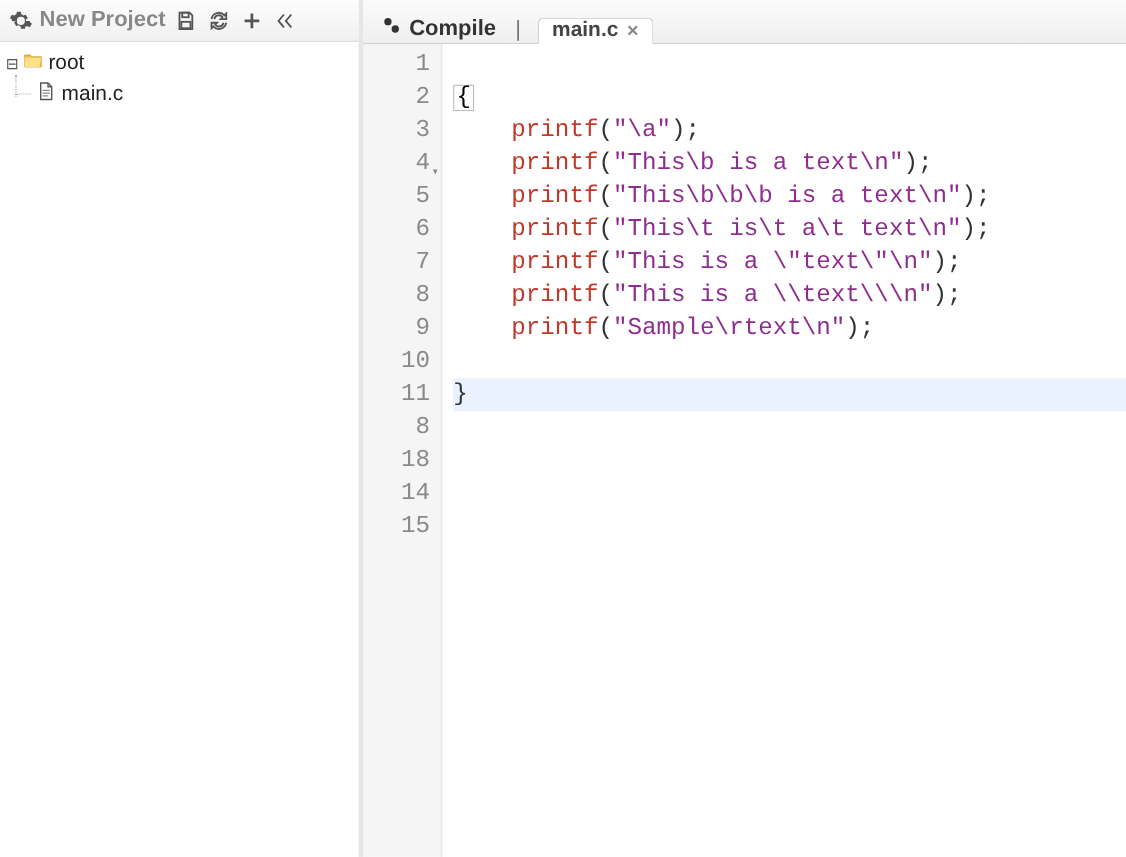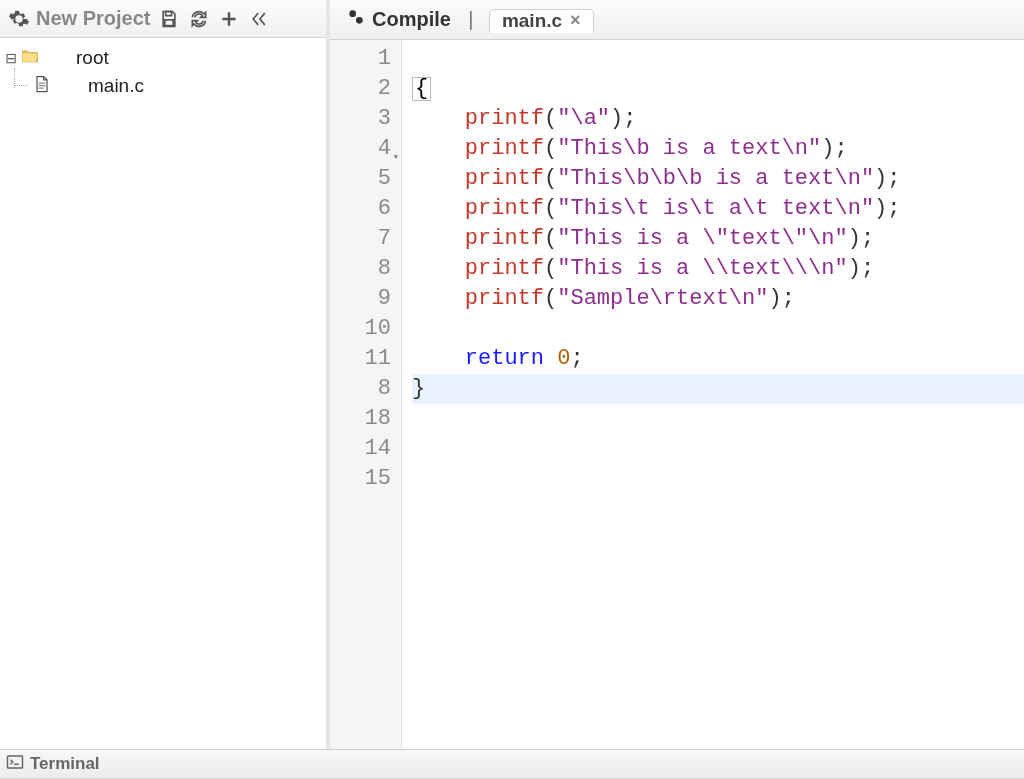--- a/index.html
+++ b/index.html
@@ -24,25 +24,25 @@
   .gear-big svg { width: 22px; height: 22px; }
 
   
   .tree { padding: 6px 4px 4px 4px; font-size: 19px; color: #222; }
   .tree-row { display: flex; align-items: center; gap: 2px; height: 28px; cursor: pointer; }
   .tree-row.child { padding-left: 28px; position: relative; }
   .tree-toggle { width: 14px; text-align: center; color: #555; font-size: 14px; }
   .dotted-v { position: absolute; left: 10px; top: -4px; bottom: 12px; border-left: 1px dotted #aaa; }
   .dotted-h { position: absolute; left: 10px; top: 13px; width: 14px; border-top: 1px dotted #aaa; }
   .folder-icon svg, .file-icon svg { width: 20px; height: 20px; }
-  .tree-label { padding-left: 2px; margin-left: 32px; }
+  .tree-label { padding-left: 2px; }
 
   
   .main-tabs {
-    display: flex; align-items: center; height: 40px;
+    display: flex; align-items: flex-end; height: 40px;
     background: linear-gradient(#fbfbfb,#efefef);
     border-bottom: 1px solid #d0d0d0;
     padding-left: 4px; gap: 2px;
   }
   .action-btn {
     display: flex; align-items: center; gap: 6px;
     padding: 0 12px; font-weight: bold; font-size: 20px; color: #333;
     cursor: pointer; border-radius: 3px;
   }
   .action-btn svg { width: 20px; height: 20px; }
@@ -203,30 +203,20 @@
           <div class="cline"></div>
           <div class="cline"><span class="brace-box">{</span></div>
           <div class="cline">    <span class="tok-fn">printf</span><span class="tok-punc">(</span><span class="tok-str">"\a"</span><span class="tok-punc">);</span></div>
           <div class="cline">    <span class="tok-fn">printf</span><span class="tok-punc">(</span><span class="tok-str">"This\b is a text\n"</span><span class="tok-punc">);</span></div>
           <div class="cline">    <span class="tok-fn">printf</span><span class="tok-punc">(</span><span class="tok-str">"This\b\b\b is a text\n"</span><span class="tok-punc">);</span></div>
           <div class="cline">    <span class="tok-fn">printf</span><span class="tok-punc">(</span><span class="tok-str">"This\t is\t a\t text\n"</span><span class="tok-punc">);</span></div>
           <div class="cline">    <span class="tok-fn">printf</span><span class="tok-punc">(</span><span class="tok-str">"This is a \"text\"\n"</span><span class="tok-punc">);</span></div>
           <div class="cline">    <span class="tok-fn">printf</span><span class="tok-punc">(</span><span class="tok-str">"This is a \\text\\\n"</span><span class="tok-punc">);</span></div>
           <div class="cline">    <span class="tok-fn">printf</span><span class="tok-punc">(</span><span class="tok-str">"Sample\rtext\n"</span><span class="tok-punc">);</span></div>
           <div class="cline"></div>
-          <div class="cline">    <span class="tok-kw">return</span> <span class="tok-num">0</span><span class="tok-punc">;</span></div>
           <div class="cline hl"><span class="tok-punc">}</span></div>
           <div class="cline"></div>
         </div>
       </div>
     </div>
   </div>
 
-  <div class="term-header">
-    <span>
-      <svg viewBox="0 0 24 24" fill="none" stroke="#666" stroke-width="2">
-          <rect x="2" y="4" width="20" height="16" rx="1"></rect>
-          <path d="M6 9l3 3-3 3M11 15h6"></path>
-        </svg>
-    </span>
-    <span>Terminal</span>
-  </div>
 </div>
 
 </body></html>

